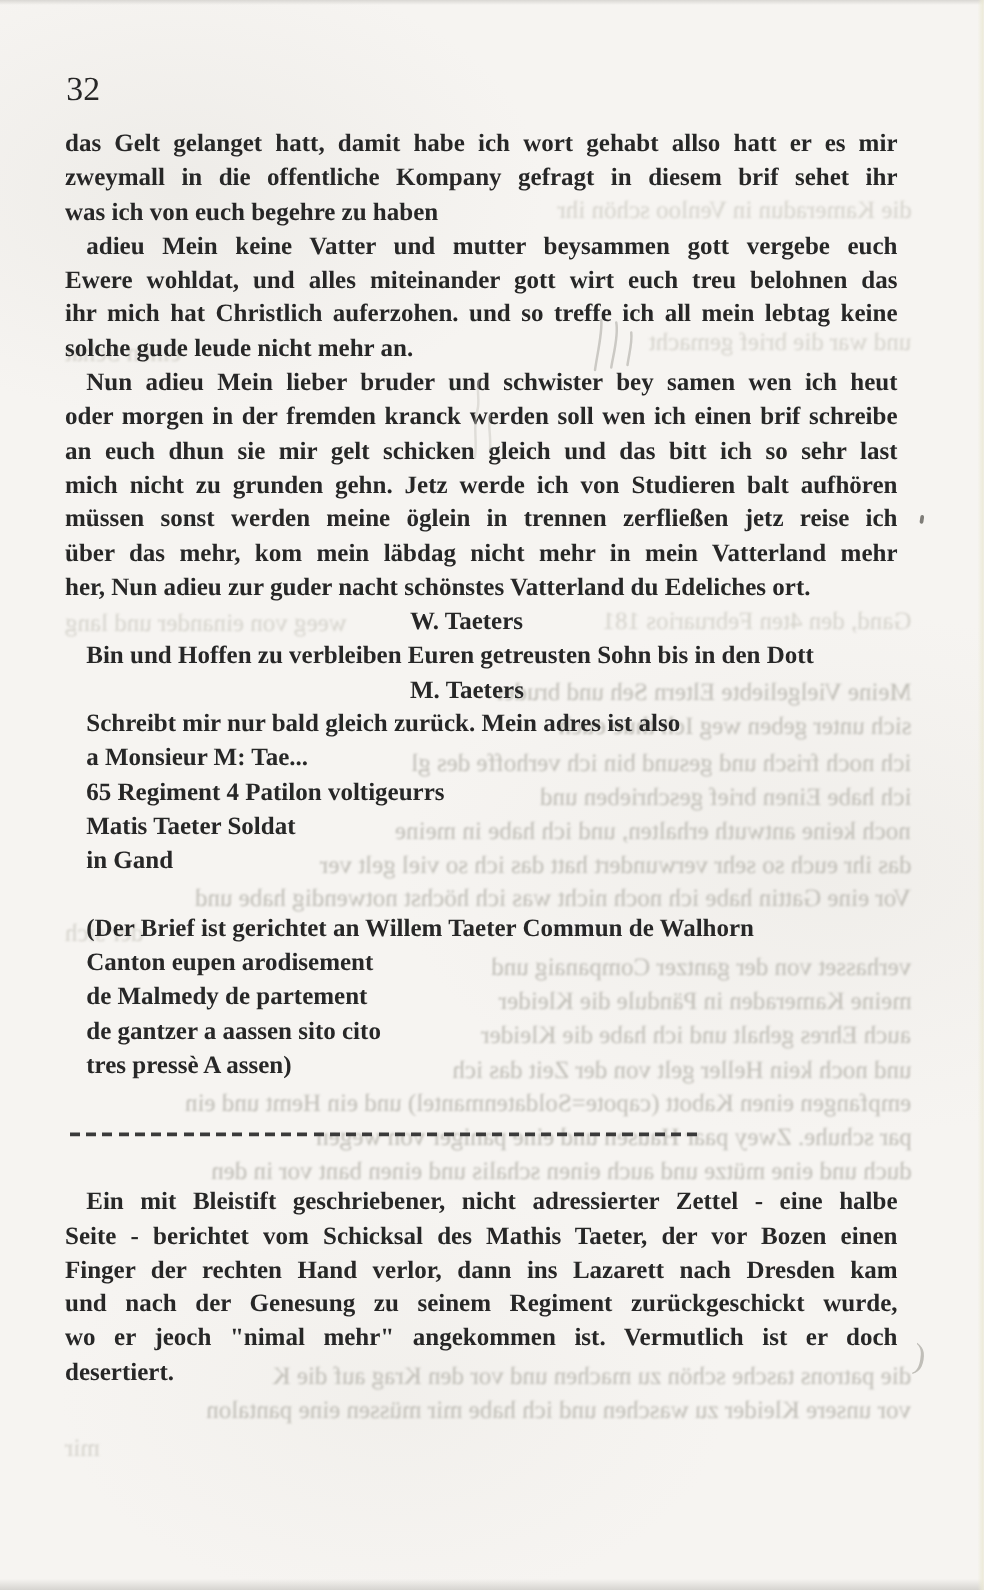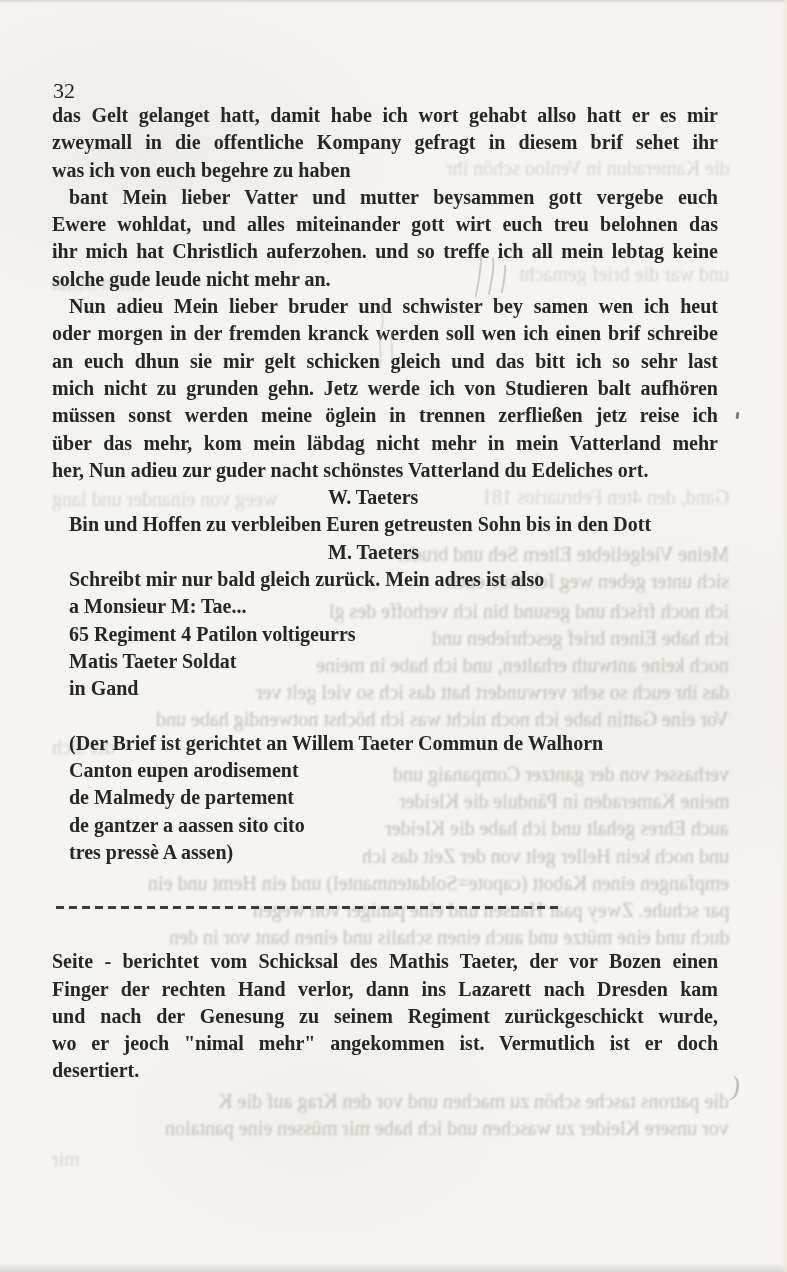--- a/index.html
+++ b/index.html
@@ -17,21 +17,21 @@
       radial-gradient(380px 240px at 40% 88%, rgba(233,231,226,.35), rgba(233,231,226,0) 70%);
   }
   .edge-top{position:absolute;top:0;left:0;right:0;height:4px;
     background:linear-gradient(#d9d7d3, rgba(217,215,211,0));}
   .edge-bottom{position:absolute;bottom:0;left:0;right:0;height:9px;
     background:linear-gradient(rgba(213,211,207,0), #d6d4d0);}
   .edge-right{position:absolute;top:0;right:0;bottom:0;width:5px;
     background:linear-gradient(90deg, rgba(236,234,230,0), #ecead6);}
 
   
-  .pagenum{position:absolute;left:53px;top:78px;font-size:22px;}
+  .pagenum{position:absolute;left:53px;top:56px;font-size:27px;}
   .text-block{position:absolute;left:52px;top:102px;width:666px;
     font-size:20px;line-height:27.3px;font-weight:bold;}
   .line{height:27.3px;overflow:hidden;white-space:nowrap;}
   .line.j{white-space:normal;text-align:justify;text-align-last:justify;}
   .line.ind{text-indent:17px;}
   .line.name{padding-left:276px;}
   .line.blank{}
 
   .dashed{position:absolute;left:56px;top:906px;width:505px;height:2.5px;
     background:repeating-linear-gradient(90deg,#3a3a3a 0 8px, rgba(0,0,0,0) 8px 13px);}
@@ -85,21 +85,21 @@
       <div class="bleed-line right tone-m" style="top: 1117px;">vor unsere Kleider zu waschen und ich habe mir müssen eine pantalon</div>
       <div class="bleed-line left tone-l" style="top: 1148px;">mir</div>
     </div>
 
   <div class="pagenum">32</div>
 
   <div class="text-block" id="text-block">
       <div class="line j">das Gelt gelanget hatt, damit habe ich wort gehabt allso hatt er es mir</div>
       <div class="line j">zweymall in die offentliche Kompany gefragt in diesem brif sehet ihr</div>
       <div class="line">was ich von euch begehre zu haben</div>
-      <div class="line j ind">bant Mein lieber Vatter und mutter beysammen gott vergebe euch</div>
+      <div class="line j ind">adieu Mein keine Vatter und mutter beysammen gott vergebe euch</div>
       <div class="line j">Ewere wohldat, und alles miteinander gott wirt euch treu belohnen das</div>
       <div class="line j">ihr mich hat Christlich auferzohen. und so treffe ich all mein lebtag keine</div>
       <div class="line">solche gude leude nicht mehr an.</div>
       <div class="line j ind">Nun adieu Mein lieber bruder und schwister bey samen wen ich heut</div>
       <div class="line j">oder morgen in der fremden kranck werden soll wen ich einen brif schreibe</div>
       <div class="line j">an euch dhun sie mir gelt schicken gleich und das bitt ich so sehr last</div>
       <div class="line j">mich nicht zu grunden gehn. Jetz werde ich von Studieren balt aufhören</div>
       <div class="line j">müssen sonst werden meine öglein in trennen zerfließen jetz reise ich</div>
       <div class="line j">über das mehr, kom mein läbdag nicht mehr in mein Vatterland mehr</div>
       <div class="line">her, Nun adieu zur guder nacht schönstes Vatterland du Edeliches ort.</div>
@@ -113,20 +113,21 @@
       <div class="line ind">in Gand</div>
       <div class="line blank"></div>
       <div class="line ind">(Der Brief ist gerichtet an Willem Taeter Commun de Walhorn</div>
       <div class="line ind">Canton eupen arodisement</div>
       <div class="line ind">de Malmedy de partement</div>
       <div class="line ind">de gantzer a aassen sito cito</div>
       <div class="line ind">tres pressè A assen)</div>
       <div class="line blank"></div>
       <div class="line blank"></div>
       <div class="line blank"></div>
+      <div class="line j ind">Ein mit Bleistift geschriebener, nicht adressierter Zettel - eine halbe</div>
       <div class="line j">Seite - berichtet vom Schicksal des Mathis Taeter, der vor Bozen einen</div>
       <div class="line j">Finger der rechten Hand verlor, dann ins Lazarett nach Dresden kam</div>
       <div class="line j">und nach der Genesung zu seinem Regiment zurückgeschickt wurde,</div>
       <div class="line j">wo er jeoch "nimal mehr" angekommen ist. Vermutlich ist er doch</div>
       <div class="line">desertiert.</div>
       <div class="line blank"></div>
     </div>
 
   <div class="dashed"></div>
 

